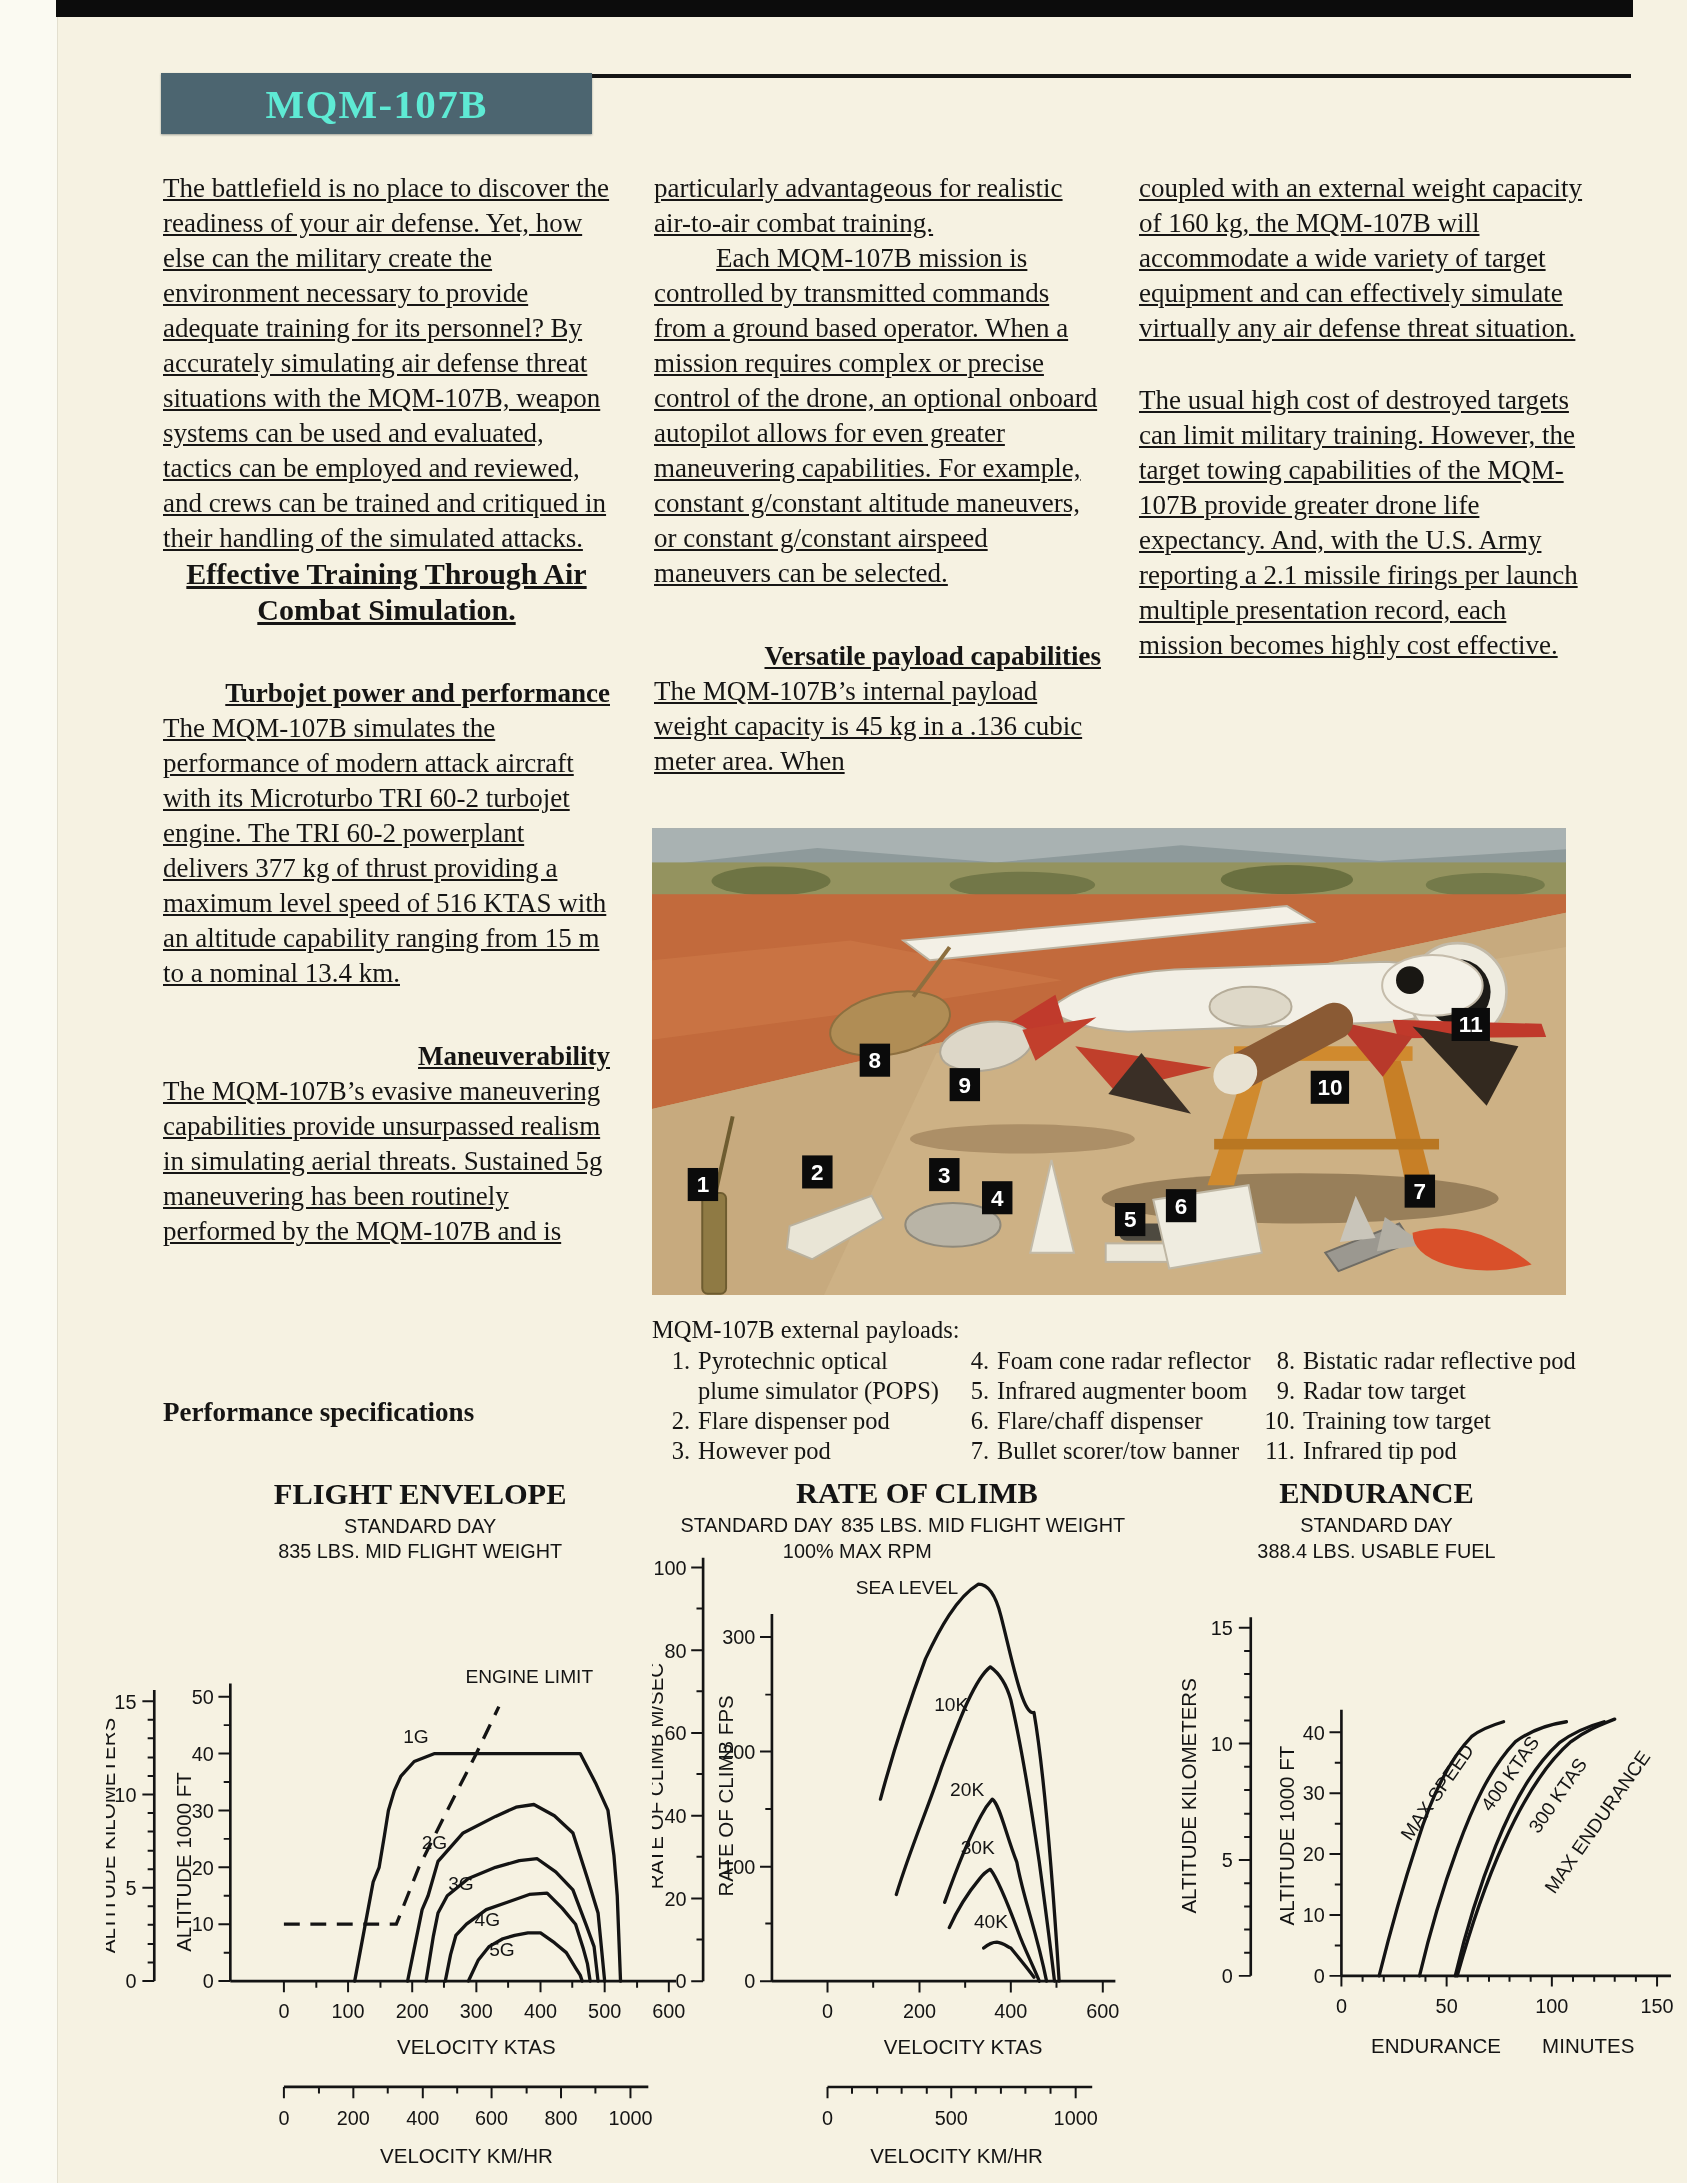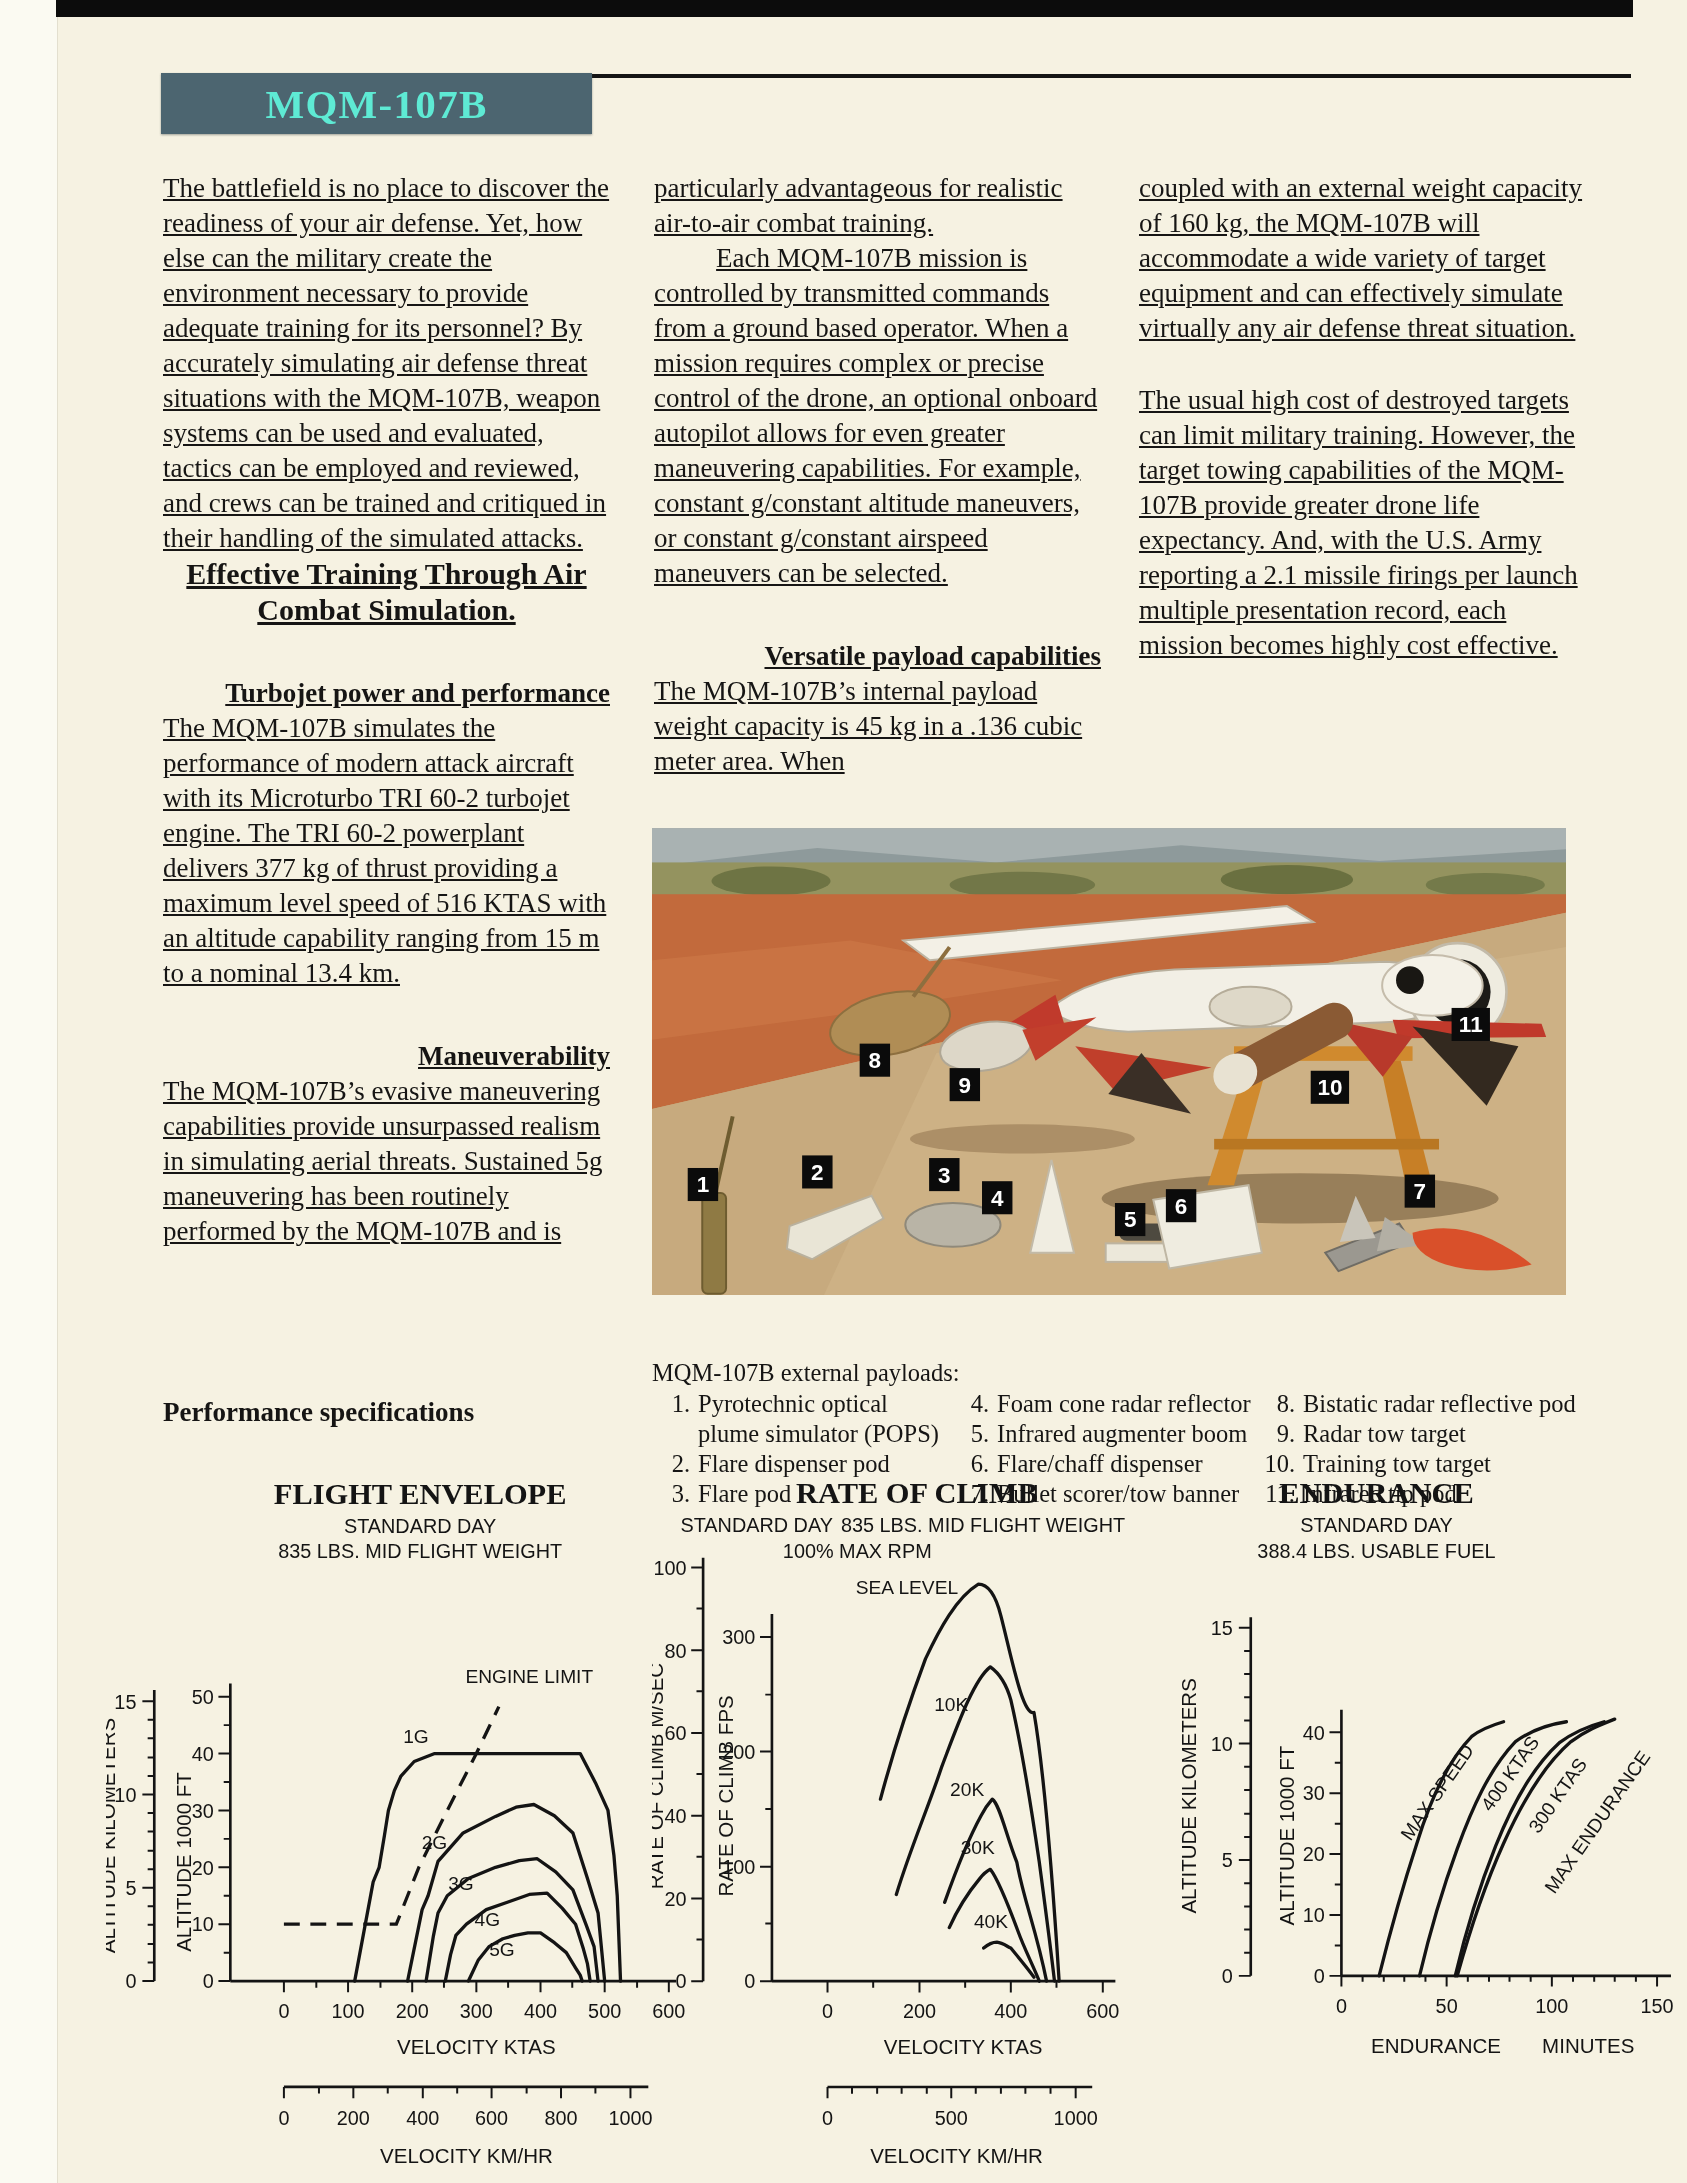--- a/index.html
+++ b/index.html
@@ -16,21 +16,21 @@
   .col p{margin:0;}
   .col .h2{font-weight:bold;font-size:30px;line-height:36px;text-align:center;}
   .col .h3{font-weight:bold;font-size:27px;text-align:right;margin-top:48px;}
   #col1{left:163px;top:171px;}
   #col2{left:654px;top:171px;}
   #col3{left:1139px;top:171px;}
   .mt1{margin-top:30px;} .mt2{margin-top:36px;} .mt3{margin-top:20px;} .mt4{margin-top:42px;}
   .indent{text-indent:2.3em;}
   #perf-head{left:163px;top:1397px;font-weight:bold;font-size:27px;}
   #photo{left:652px;top:828px;width:914px;height:467px;background:#c6a87c;}
-  #caption{left:652px;top:1358px;width:946px;font-size:24.5px;line-height:30px;}
+  #caption{left:652px;top:1315px;width:946px;font-size:24.5px;line-height:30px;}
   #caption .cap-title{margin:0 0 1.3px 0;}
   .cap-cols{display:flex;}
   .cap-col{display:flex;flex-direction:column;}
   .cap-col.a{width:299px;} .cap-col.b{width:306px;} .cap-col.c{width:331px;}
   .cap-item{display:flex;}
   .cap-item .n{width:38px;text-align:right;flex:0 0 38px;}
   .cap-item .x{margin-left:8px;}
   .chart{position:absolute;}
   svg text{font-family:"Liberation Sans",sans-serif;fill:#141414;}
   svg .title{font-family:"Liberation Serif",serif;font-weight:bold;font-size:46px;}
@@ -202,21 +202,21 @@
         <div class="cap-item">
             <span class="n">1.</span>
             <span class="x">Pyrotechnic optical plume simulator (POPS)</span>
           </div>
         <div class="cap-item">
             <span class="n">2.</span>
             <span class="x">Flare dispenser pod</span>
           </div>
         <div class="cap-item">
             <span class="n">3.</span>
-            <span class="x">Flare pod</span>
+            <span class="x">However pod</span>
           </div>
       </div>
       <div class="cap-col b">
         <div class="cap-item">
             <span class="n">4.</span>
             <span class="x">Foam cone radar reflector</span>
           </div>
         <div class="cap-item">
             <span class="n">5.</span>
             <span class="x">Infrared augmenter boom</span>

